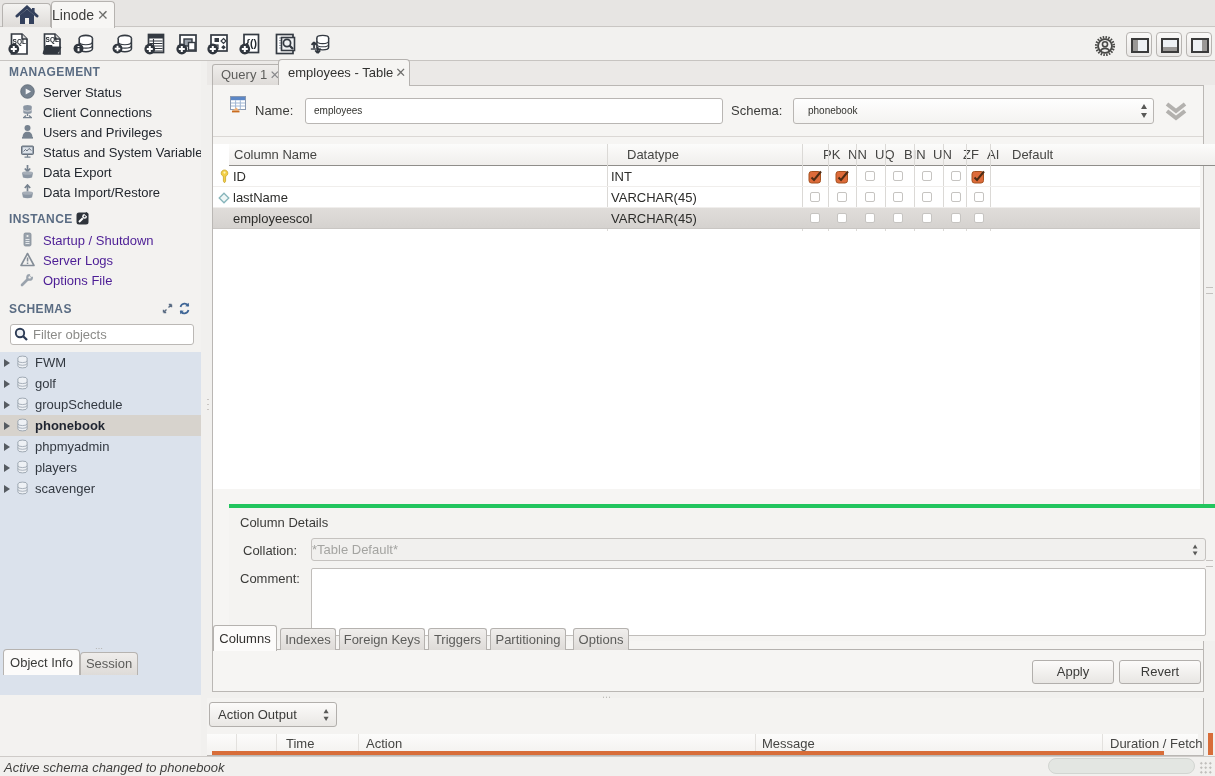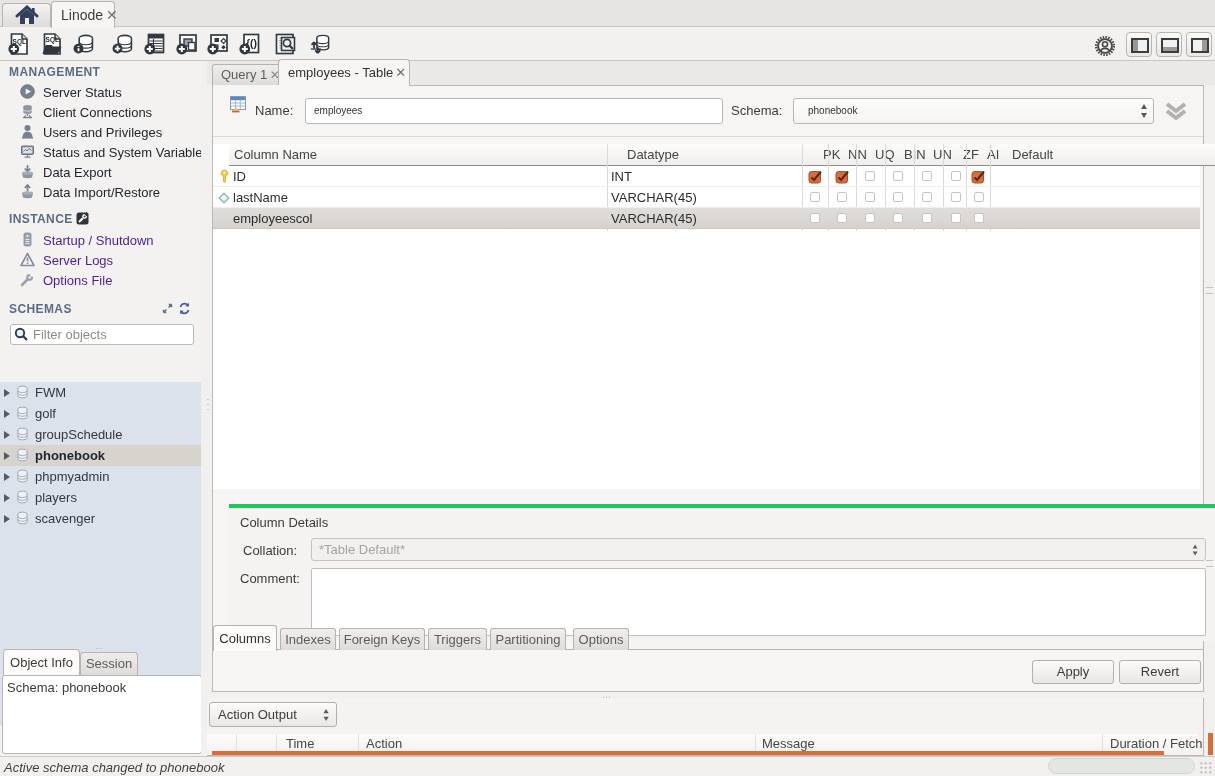--- a/index.html
+++ b/index.html
@@ -4,36 +4,36 @@
 <style>
 * { margin:0; padding:0; box-sizing:border-box; }
 html,body { width:1215px; height:776px; overflow:hidden; }
 body { font-family:"Liberation Sans", sans-serif; font-size:13px; color:#2e2e2c; background:#f1f0ee; }
 #app { position:relative; width:1215px; height:776px; }
 .abs { position:absolute; }
 
 
 #topstrip { left:0; top:0; width:1215px; height:27px; background:#e7e5e3; border-bottom:1px solid #c9c6c3; }
 #hometab { left:2px; top:3px; width:49px; height:24px; background:linear-gradient(#f4f3f1,#dedbd8); border:1px solid #b6b3b0; border-bottom:none; border-radius:4px 4px 0 0; }
-#linodetab { left:51px; top:1px; width:64px; height:27px; z-index:2; background:#f7f6f4; border:1px solid #b6b3b0; border-bottom:none; border-radius:4px 4px 0 0; font-size:14px; color:#3c3c3a; line-height:26px; padding-left:9px; }
+#linodetab { left:51px; top:1px; width:64px; height:27px; z-index:2; background:#f7f6f4; border:1px solid #b6b3b0; border-bottom:none; border-radius:4px 4px 0 0; font-size:14px; color:#3c3c3a; line-height:26px; }
 #linodetab .x { color:#6e6e6c; font-size:14px; margin-left:3px; }
 
 
 #toolbar { left:0; top:28px; width:1215px; height:33px; background:#f2f1ef; border-bottom:1px solid #c7c4c1; }
 .tbi { position:absolute; top:5px; width:22px; height:22px; }
 .sqbtn { position:absolute; top:4px; width:26px; height:25px; background:linear-gradient(#fbfaf9,#eae8e6); border:1px solid #b7b4b1; border-radius:4px; }
 .sqbtn svg { position:absolute; left:4px; top:5px; }
 
 
 #sidebar { left:0; top:61px; width:207px; height:695px; background:#f3f2f0; overflow:hidden; }
 .shead { position:absolute; left:9px; font-weight:bold; font-size:12px; color:#5a6c83; letter-spacing:0.4px; }
 .sitem { position:absolute; left:43px; font-size:13px; color:#23282f; white-space:nowrap; }
 .sitem.dis { color:#4c1d95; }
 .sic { position:absolute; left:20px; width:15px; height:15px; }
-#schtree { left:0px; top:290.5px; width:201px; height:343px; background:#dbe2ec;margin-top:30px; }
+#schtree { left:0px; top:290.5px; width:201px; height:343px; background:#dbe2ec; }
 .trow { position:absolute; left:0; width:201px; height:21px; }
 .trow .arr { position:absolute; left:4px; top:7px; width:0; height:0; border-left:6px solid #565b61; border-top:4px solid transparent; border-bottom:4px solid transparent; }
 .trow .lbl { position:absolute; left:35px; top:3px; font-size:13px; color:#323840; }
 .trow svg { position:absolute; left:16px; top:3px; }
 #filterbox { left:10px; top:263px; width:184px; height:21px; background:#fff; border:1px solid #bbb8b5; border-radius:3px; }
 #filterbox span { position:absolute; left:22px; top:2px; color:#8b8b88; }
 #objtab { left:3px; top:588px; width:77px; height:26px; background:#fcfbfa; border:1px solid #b6b3b0; border-bottom:none; border-radius:4px 4px 0 0; text-align:center; line-height:26px; color:#3a3a38; }
 #sesstab { left:80px; top:591px; width:58px; height:23px; background:linear-gradient(#efedeb,#dedbd8); border:1px solid #b6b3b0; border-bottom:none; border-radius:4px 4px 0 0; text-align:center; line-height:22px; color:#5d5d5b; }
 #infobox { left:2px; top:614px; width:200px; height:79px; background:#fff; border:1px solid #b6b3b0; border-radius:3px; padding:4px 0 0 4px; color:#3a3a38; }
 
@@ -64,21 +64,21 @@
 .grow { position:absolute; left:0; width:987px; height:21px; border-bottom:1px solid #f0eeec; }
 .gsel { background:linear-gradient(#e0ddda,#d5d2cf); border-bottom:1px solid #c9c6c3; }
 .gt { position:absolute; top:3px; color:#2c2c2a; }
 .cb { position:absolute; top:5px; width:10px; height:10px; background:#fff; border:1px solid #c6c4c1; border-radius:2px; }
 .cbx { position:absolute; top:3px; }
 
 
 #cdet { left:16px; top:404px; width:990px; height:137px; background:#f4f3f1; border-top:4px solid #22c55e;margin-top:15px; }
 #cdet .t1 { position:absolute; left:11px; top:7px; color:#3b3b39; }
 #lblColl { position:absolute; left:14px; top:35px; color:#3b3b39; }
-#collbox { position:absolute; left:82px; top:30px; width:895px; height:23px; background:#f1f0ee; border:1px solid #c5c2bf; border-radius:3px; color:#a4a4a1; line-height:21px; padding-left:7px; }
+#collbox { position:absolute; left:82px; top:30px; width:895px; height:23px; background:#f1f0ee; border:1px solid #c5c2bf; border-radius:3px; color:#a4a4a1; line-height:21px; }
 #lblComm { position:absolute; left:11px; top:63px; color:#3b3b39; }
 #commbox { position:absolute; left:82px; top:60px; width:895px; height:68px; background:#fff; border:1px solid #c0bdba; border-radius:2px; }
 
 
 .btab { position:absolute; background:linear-gradient(#f0eeec,#dedbd8); border:1px solid #b5b2af; border-bottom:none; border-radius:3px 3px 0 0; color:#5c5c5a; text-align:center; top:543px; height:22px; line-height:21px; font-size:13px; }
 #btab0 { left:0px; top:540px; height:26px; width:64px; background:#fcfbfa; color:#33312f; line-height:25px; z-index:2; }
 
 .pbtn { position:absolute; top:575px; width:82px; height:24px; background:linear-gradient(#fcfbfa,#e8e6e3); border:1px solid #b2afac; border-radius:3px; text-align:center; line-height:22px; color:#3b3b39; }
 
 
@@ -351,21 +351,20 @@
             <ellipse cx="6.5" cy="3" rx="4.6" ry="1.9" fill="#eef1f5" stroke="#97a1ad" stroke-width="0.9"></ellipse>
             <path d="M1.9 3 V11 A4.6 1.9 0 0 0 11.1 11 V3" fill="#eef1f5" stroke="#97a1ad" stroke-width="0.9"></path>
             <path d="M1.9 5.7 A4.6 1.9 0 0 0 11.1 5.7 M1.9 8.4 A4.6 1.9 0 0 0 11.1 8.4" fill="none" stroke="#97a1ad" stroke-width="0.8"></path>
           </svg>
           <div class="lbl">scavenger</div>
         </div>
     </div>
     <div class="abs" style="left:95px;top:583px;color:#b0aeab;font-size:8px;letter-spacing:1px">⋯</div>
     <div id="objtab" class="abs">Object Info</div>
     <div id="sesstab" class="abs">Session</div>
-    <div id="infobox" class="abs">Schema: phonebook</div>
   </div>
   <div id="main" class="abs">
     <div class="abs" style="left:-7px;top:0;width:1010px;height:24px;background:#ebe9e7"></div>
     <div id="qtab1" class="abs">Query 1<span style="font-size:12px;color:#87878a"> ✕</span></div>
     <div id="qtab2" class="abs">employees - Table<span class="x2">✕</span></div>
     <div id="editor" class="abs">
       <div class="abs" style="left:0;top:51px;width:990px;height:1px;background:#dbd8d5"></div>
       <div class="abs" style="left:196px;top:0;width:794px;height:1px;background:#bab7b4"></div>
       <svg id="tblico" class="abs" width="16" height="17" viewBox="0 0 16 17">
         <rect x="0.5" y="0.5" width="15" height="13" fill="#fff" stroke="#8a99b0" stroke-width="1"></rect>

